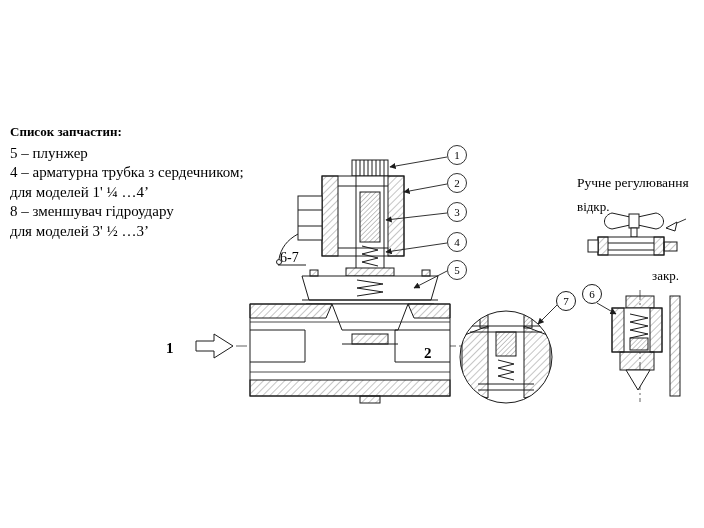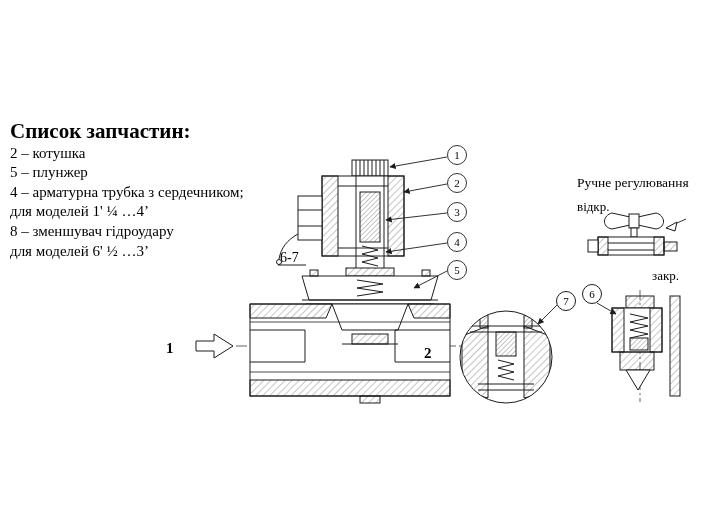--- a/index.html
+++ b/index.html
@@ -1,36 +1,35 @@
 <!DOCTYPE html>
 <html><head>
 <meta charset="utf-8">
 <style>
   *{margin:0;padding:0;box-sizing:border-box}
   html,body{background:#fff}
   body{font-family:"Liberation Serif",serif;color:#000}
   .page{position:relative;width:704px;height:528px;background:#fff;overflow:hidden}
   .parts{position:absolute;left:10px;top:122px;font-size:15px;line-height:19.6px;white-space:nowrap}
-  .parts .title{font-weight:bold;font-size:21px;margin-bottom:2px}
+  .parts .title{font-weight:bold;font-size:13px;margin-bottom:2px}
   .drawing-svg{position:absolute;left:0;top:0}
   text{font-family:"Liberation Serif",serif}
 </style>
 </head>
 <body>
 
 <div class="page">
 
   <div class="parts">
     <div class="title">Список запчастин:</div>
-    <div>2 – котушка</div>
     <div>5 – плунжер</div>
     <div>4 – арматурна трубка з сердечником;</div>
     <div>для моделей 1' ¼ …4’</div>
     <div>8 – зменшувач гідроудару</div>
-    <div>для моделей 6' ½ …3’</div>
+    <div>для моделей 3' ½ …3’</div>
   </div>
 
   <svg class="drawing-svg" width="704" height="528" viewBox="0 0 704 528">
     <defs>
       <pattern id="h1" patternUnits="userSpaceOnUse" width="5" height="5" patternTransform="rotate(45)">
         <line x1="0" y1="0" x2="0" y2="5" stroke="#3a3a3a" stroke-width="0.6"></line>
       </pattern>
       <pattern id="h2" patternUnits="userSpaceOnUse" width="3.4" height="3.4" patternTransform="rotate(45)">
         <line x1="0" y1="0" x2="0" y2="3.4" stroke="#3a3a3a" stroke-width="0.6"></line>
       </pattern>

